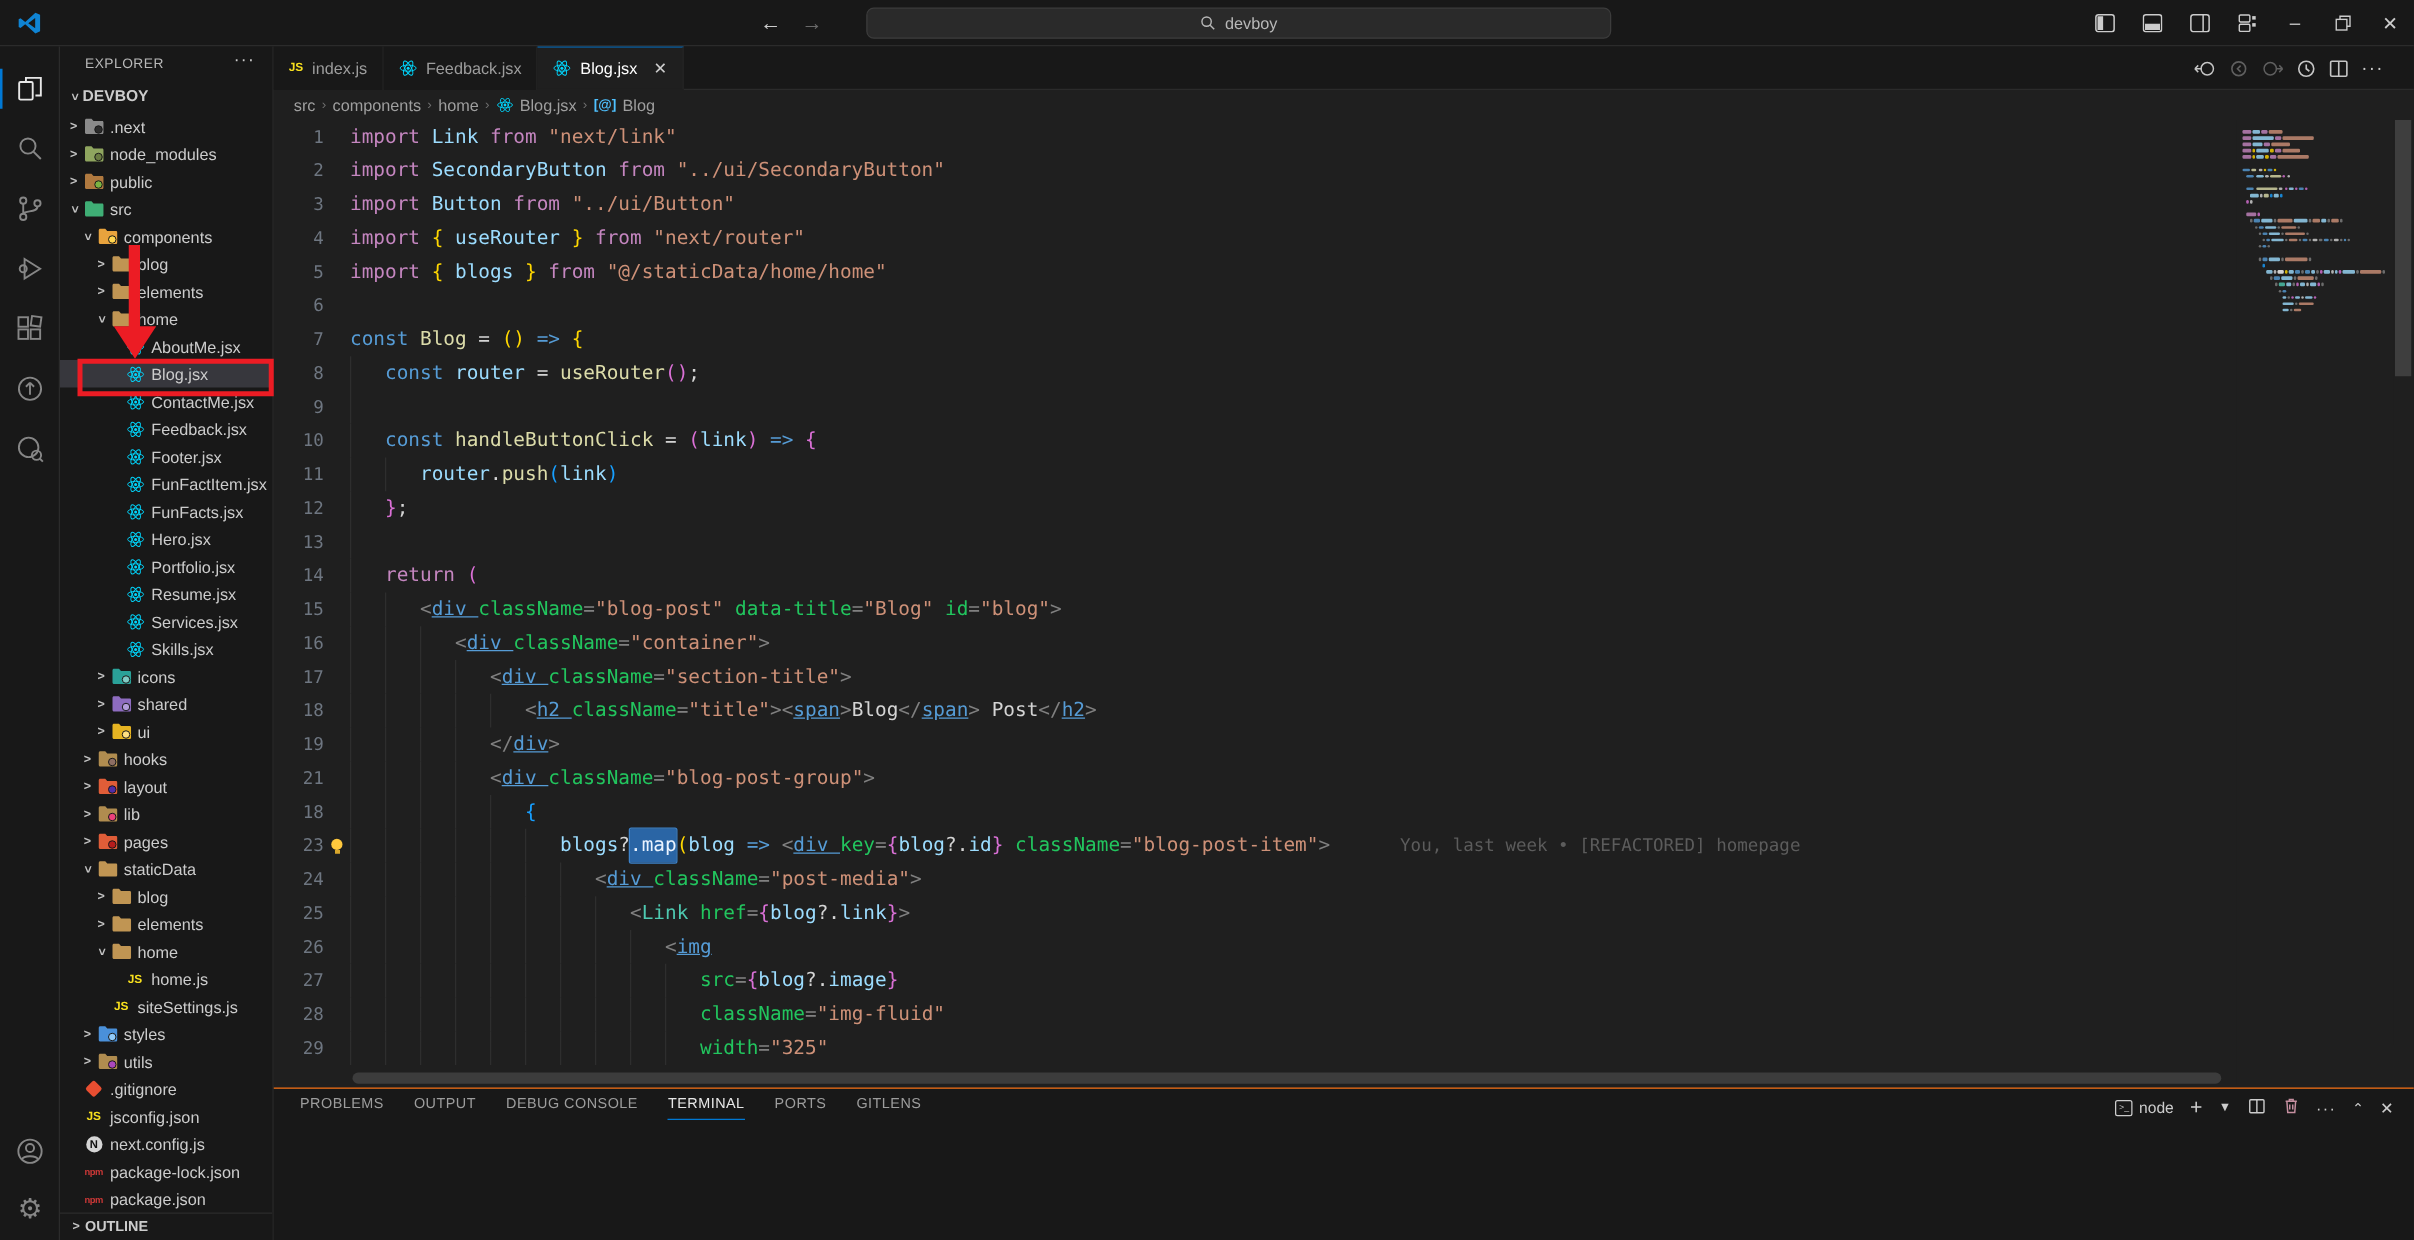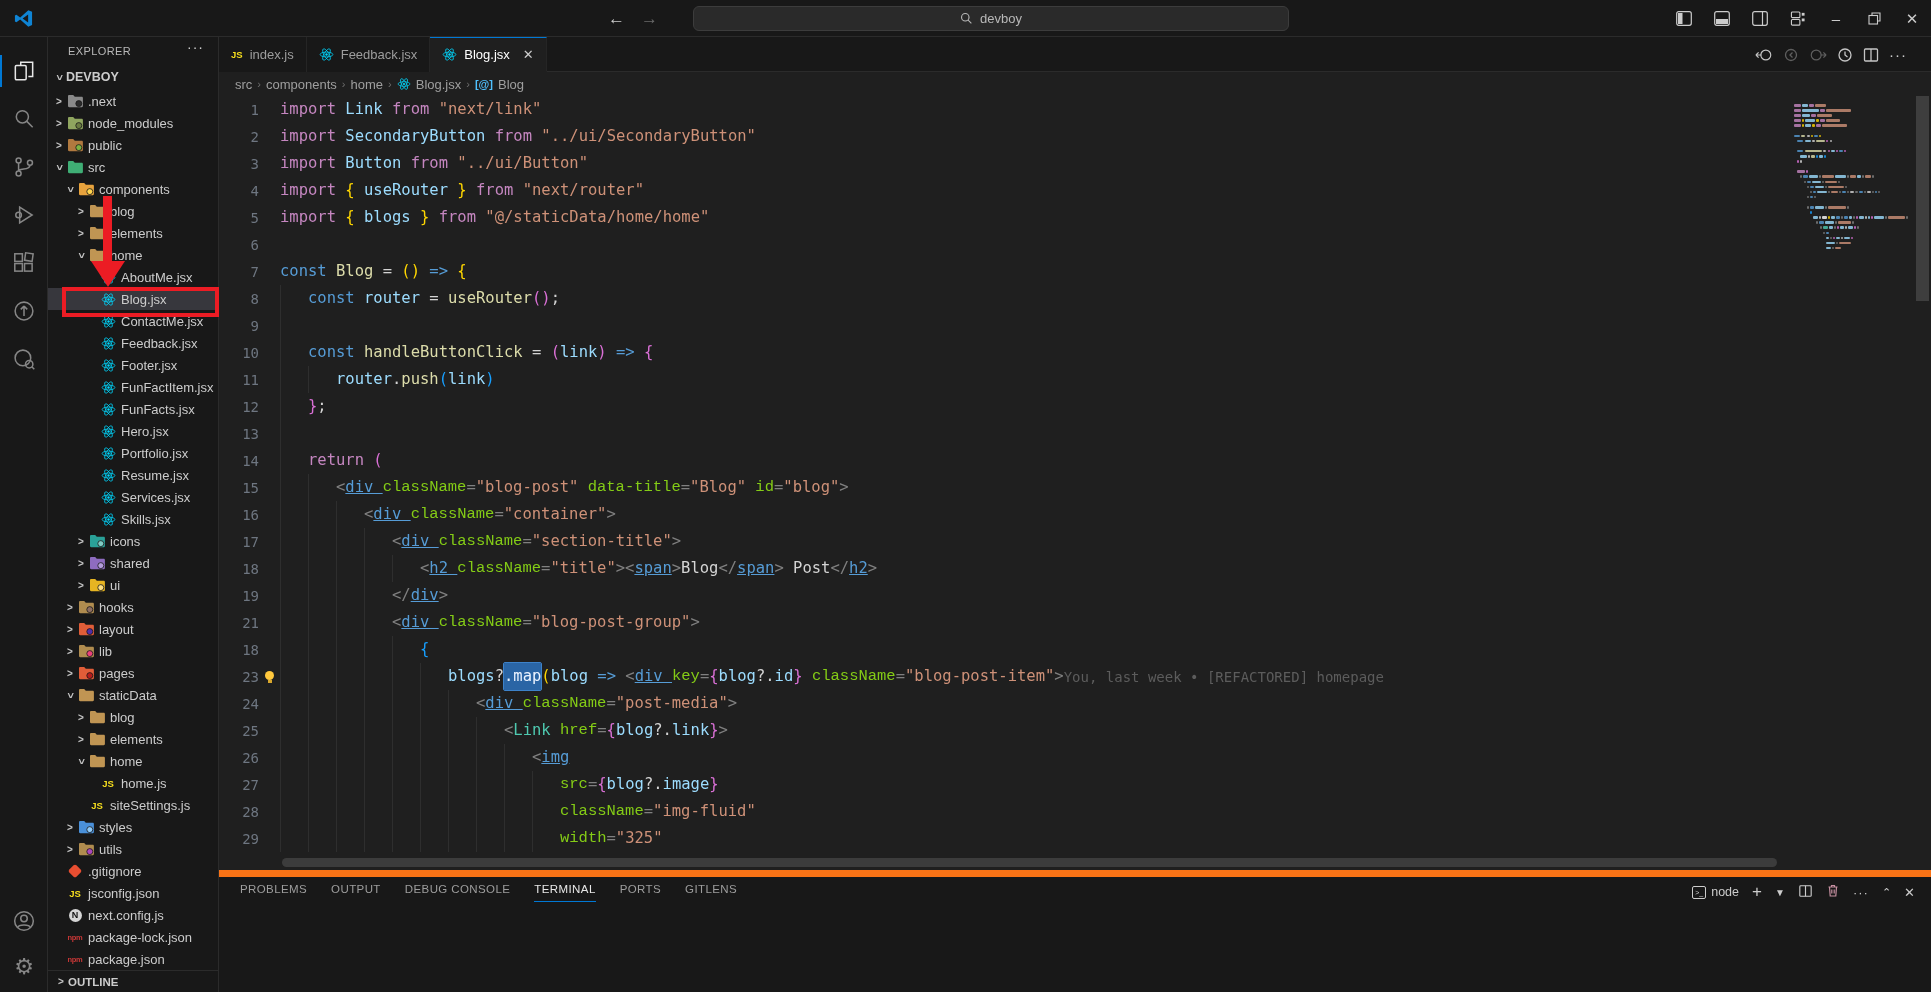--- a/index.html
+++ b/index.html
@@ -72,33 +72,33 @@
   #codelens-top { height:16px; margin-top:-8px; padding-left:62px; font-size:12.5px; color:#6a6a6a; font-family:"DejaVu Sans Mono", monospace; }
   .code-line { height:27px; display:flex; align-items:center; font-family:"DejaVu Sans Mono", monospace; font-size:15.5px; font-weight:500; white-space:pre; }
   .lnum { flex:0 0 44px; text-align:right; color:#6e7681; font-size:14px; padding-right:4px; }
   .bulbslot { flex:0 0 17px; position:relative; height:100%; }
   .bulb { position:absolute; left:2px; top:8px; width:9px; height:9px; border-radius:50%; background:#ffc83d; }
   .bulb::after { content:""; position:absolute; left:2.5px; top:9px; width:4px; height:3px; background:#d9a72c; }
   .guide { display:inline-block; width:28px; height:27px; border-left:1px solid #2e2e2e; vertical-align:top; }
   .tk { display:inline-block; vertical-align:top; line-height:27px; height:27px; }
   .kw{color:#C586C0;} .cs{color:#569CD6;} .vr{color:#9CDCFE;} .fn{color:#DCDCAA;}
   .st{color:#CE9178;} .b1{color:#FFD700;} .b2{color:#DA70D6;} .b3{color:#179FFF;}
-  .tg{color:#569CD6;text-decoration:underline;} .cm{color:#4EC9B0;} .at{color:#84cc16;font-family:Liberation Mono, monospace;} .pu{color:#808080;}
+  .tg{color:#569CD6;text-decoration:underline;} .cm{color:#4EC9B0;} .at{color:#22c55e;} .pu{color:#808080;}
   .pl{color:#D4D4D4;} .op{color:#569CD6;}
   .hl{color:#eaf3ff; background:#2a65a5; outline:1px solid #3d82c9; border-radius:1px;}
-  .lens-inline { color:#5c5c5c; font-size:14px; font-family:"DejaVu Sans Mono", monospace; }
+  .lens-inline { color:#5c5c5c; font-size:14px; margin-left:56px; font-family:"DejaVu Sans Mono", monospace; }
 
   
   #minimap { position:absolute; left:1789px; top:96px; width:126px; height:740px; background:#1f1f1f; }
   .mm-bar { position:absolute; height:2.6px; border-radius:1px; opacity:.8; }
   #vscroll { position:absolute; left:1916px; top:96px; width:13px; height:205px; background:rgba(121,121,121,.35); }
   #hscroll { position:absolute; left:282px; top:858px; width:1495px; height:9px; background:rgba(121,121,121,.32); border-radius:5px; }
 
   
-  #panel { position:absolute; left:219px; top:870px; right:0; bottom:0; background:#181818; border-top:7px solid #f97316; }
+  #panel { position:absolute; left:219px; top:870px; right:0; bottom:0; background:#181818; border-top:1px solid #f97316; }
   #panel-tabs { position:absolute; left:21px; top:6px; display:flex; gap:24px; }
   .ptab { font-size:11.5px; letter-spacing:.4px; color:#9d9d9d; padding-bottom:6px; }
   .ptab.active { color:#e7e7e7; border-bottom:1.5px solid #0078d4; }
   #panel-actions { position:absolute; right:16px; top:5px; display:flex; align-items:center; gap:13px; color:#cccccc; font-size:13px; }
   #term-chip { display:flex; align-items:center; gap:5px; font-size:12.5px; color:#cccccc; }
   .term-ico { width:14px; height:13px; border:1px solid #cccccc; border-radius:2px; font-size:7px; line-height:11px; text-align:center; color:#cccccc; }
   #terminal-body { position:absolute; left:83px; top:48px; font-family:"DejaVu Sans Mono", monospace; font-size:14px; color:#cccccc; line-height:22px; }
   .tl-mark-check { color:#16c98d; font-weight:bold; margin-right:7px; }
   .tl-mark-o { color:#cccccc; margin-right:7px; }
 

